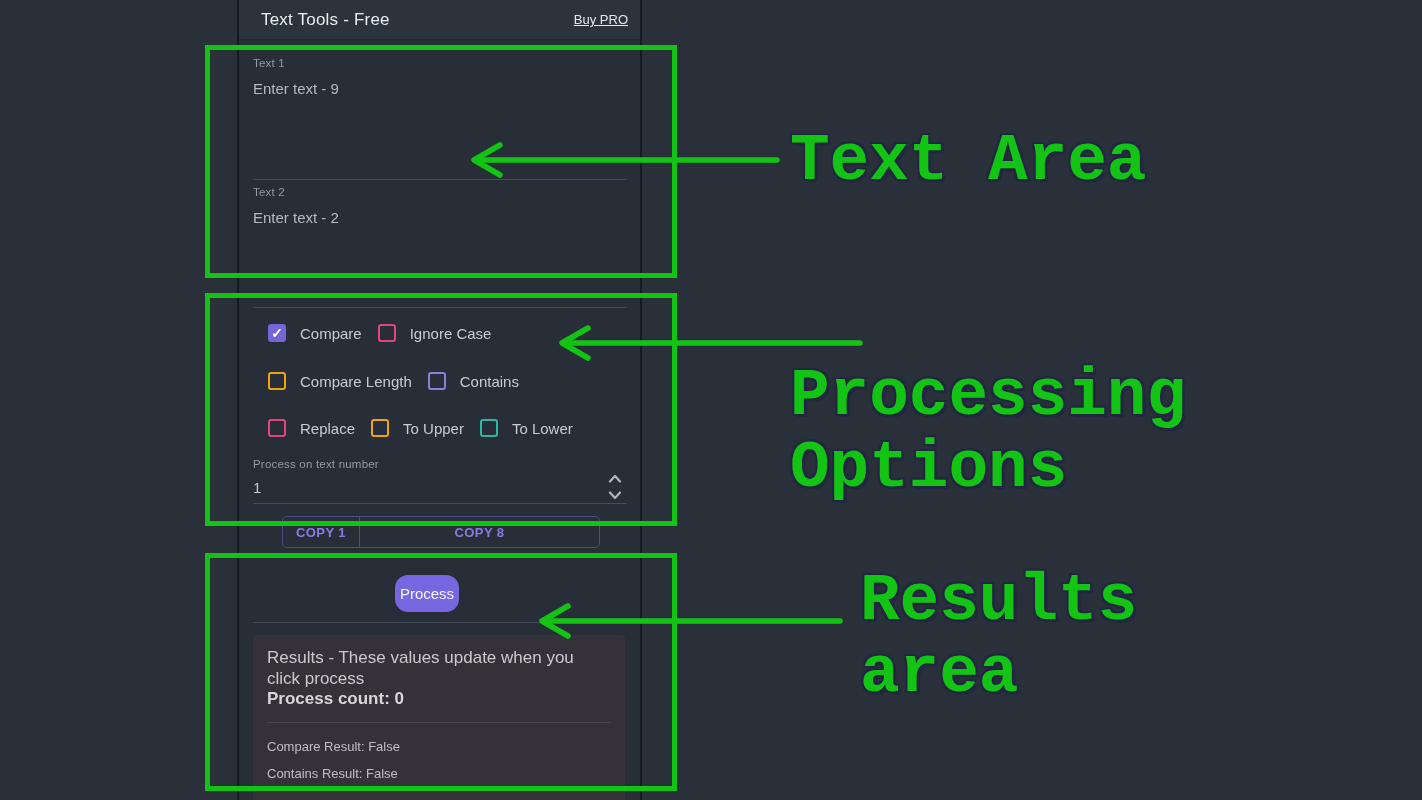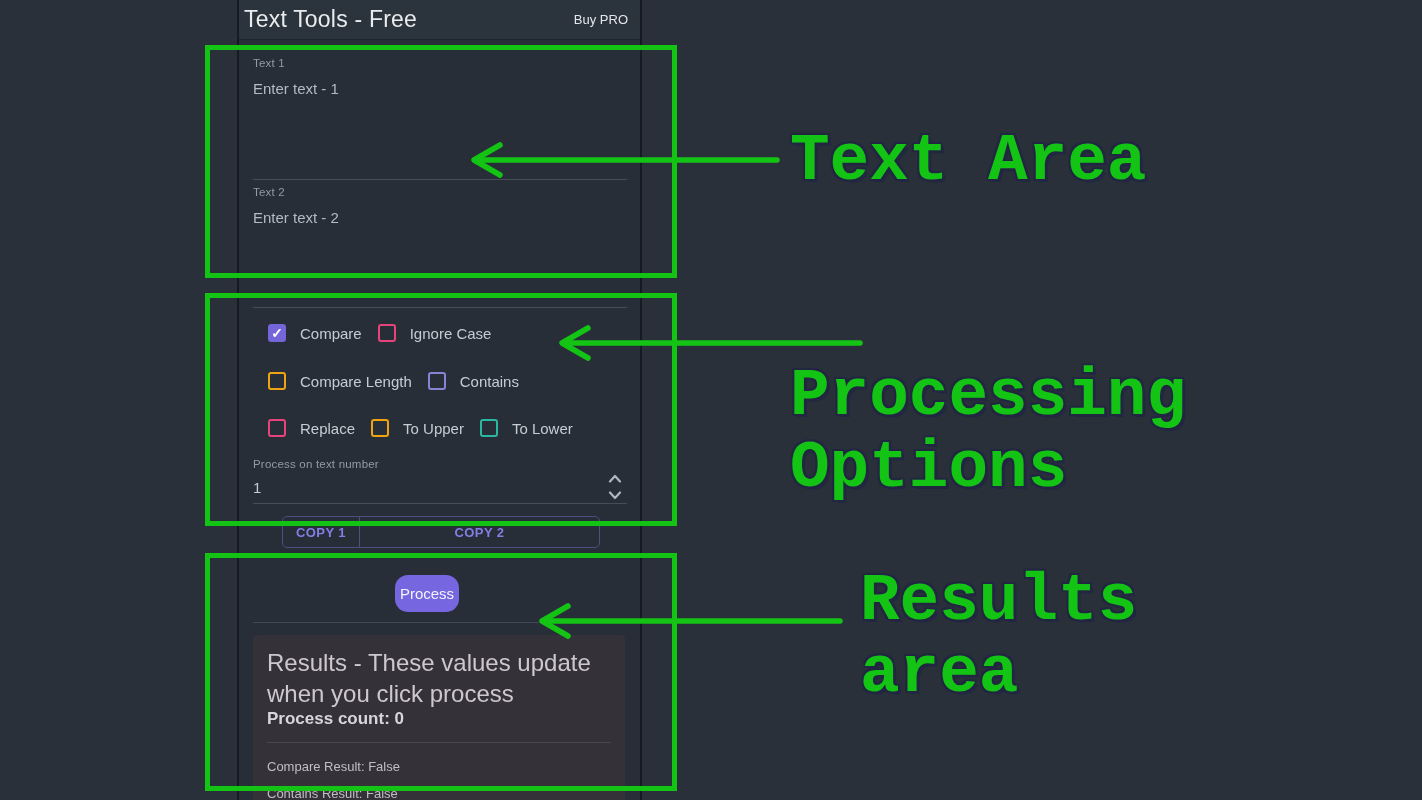--- a/index.html
+++ b/index.html
@@ -7,22 +7,22 @@
   body { font-family:"Liberation Sans", sans-serif; }
   .page { position:relative; width:1422px; height:800px; background:#293039; overflow:hidden; }
 
   
   .phone { position:absolute; left:237px; top:0; width:405px; height:800px; background:#272e37; }
   .phone-edge { position:absolute; top:0; width:2px; height:800px; background:#161b22; }
   .edge-left { left:0; } .edge-right { right:0; }
 
   .appbar { position:absolute; left:2px; right:2px; top:0; height:40px; background:#2b333d;
             border-bottom:1px solid #20262e; display:flex; align-items:center; }
-  .appbar-title { margin-left:5px; font-size:23px; font-weight:500; color:#e9ecef; letter-spacing:.2px; }
-  .appbar-action { margin-left:auto; margin-right:12px; font-size:13px; font-weight:500; color:#e4e7ea; }
+  .appbar-title { margin-left:22px; font-size:17px; font-weight:500; color:#e9ecef; letter-spacing:.2px; }
+  .appbar-action { margin-left:auto; margin-right:12px; font-size:13px; font-weight:500; color:#e4e7ea;text-decoration:underline; }
 
   .small-label { position:absolute; left:16px; font-size:11.5px; color:#929ba6; letter-spacing:.2px; }
   .placeholder { position:absolute; left:16px; font-size:15px; color:#b2bac3; }
   .underline { position:absolute; left:16px; width:374px; height:1px; background:#454d57; }
 
   .cb-row { position:absolute; left:31px; display:flex; align-items:center; }
   .cb-item { display:flex; align-items:center; margin-right:16px; cursor:pointer; }
   .cb { width:18px; height:18px; border:2px solid; border-radius:3px; margin-right:14px;
         display:flex; align-items:center; justify-content:center; flex:0 0 auto; }
   .cb-compare  { border-color:#7465d8; background:#7465d8; }
@@ -44,21 +44,21 @@
   .seg-unlock { width:158px; color:#59616c; border-right:1.5px solid #4b5080; }
   .seg-copy1 { width:77px; color:#837ee3; border-right:1.5px solid #4b5080; }
   .seg-copy2 { flex:1; color:#837ee3; }
 
   .process-btn { position:absolute; left:158px; top:575px; width:64px; height:37px; background:#7666e0;
                  border:none; border-radius:13px; color:#f4f3fb; font-size:15px;
                  font-family:"Liberation Sans", sans-serif; cursor:pointer; }
 
   .results-card { position:absolute; left:16px; top:635px; width:372px; height:200px;
                   background:#353138; border-radius:4px; padding:12px 14px; }
-  .results-title { font-size:24px; line-height:31px; color:#ccc8ce; }
+  .results-title { font-size:17px; line-height:21px; color:#ccc8ce; }
   .results-count { font-size:17px; font-weight:bold; color:#d9d6db; }
   .results-divider { margin:13px 0 10px 0; height:1px; background:#49454d; }
   .result-line { font-size:13px; line-height:27px; color:#c1bdc4; }
 
   
   .anno-box { position:absolute; left:205px; width:472px; border:5px solid #14c414; pointer-events:none; }
   .box-1 { top:45px;  height:233px; }
   .box-2 { top:293px; height:233px; }
   .box-3 { top:553px; height:238px; }
   .anno-svg { position:absolute; left:0; top:0; width:1422px; height:800px; pointer-events:none; }
@@ -78,21 +78,21 @@
   <div class="phone">
     <div class="phone-edge edge-left"></div>
     <div class="phone-edge edge-right"></div>
 
     <div class="appbar">
       <span class="appbar-title">Text Tools - Free</span>
       <span class="appbar-action">Buy PRO</span>
     </div>
 
     <div class="small-label" style="top:57px;">Text 1</div>
-    <div class="placeholder" style="top:80px;">Enter text - 1</div>
+    <div class="placeholder" style="top:80px;">Enter text - 9</div>
     <div class="underline" style="top:179px;"></div>
 
     <div class="small-label" style="top:186px;">Text 2</div>
     <div class="placeholder" style="top:209px;">Enter text - 2</div>
     <div class="underline" style="top:307px;"></div>
 
     <div class="cb-row" style="top:324px;">
       <div class="cb-item">
         <span class="cb cb-compare">
             <span class="checkmark">✓</span>
@@ -138,21 +138,21 @@
         <polyline points="2,7.5 7,2 12,7.5" fill="none" stroke="#aeb6bf" stroke-width="2.2" stroke-linecap="round" stroke-linejoin="round"></polyline>
       </svg>
       <svg width="14" height="9" viewBox="0 0 14 9">
         <polyline points="2,1.5 7,7 12,1.5" fill="none" stroke="#aeb6bf" stroke-width="2.2" stroke-linecap="round" stroke-linejoin="round"></polyline>
       </svg>
     </div>
     <div class="underline" style="top:503px;"></div>
 
     <div class="btn-group">
       <div class="btn-seg seg-copy1">COPY 1</div>
-      <div class="btn-seg seg-copy2">COPY 2</div>
+      <div class="btn-seg seg-copy2">COPY 8</div>
     </div>
 
     <button class="process-btn">Process</button>
 
     <div class="underline" style="top:622px; background:#424954;"></div>
 
     <div class="results-card">
       <div class="results-title">Results - These values update when you click process</div>
       <div class="results-count">Process count: 0</div>
       <div class="results-divider"></div>

